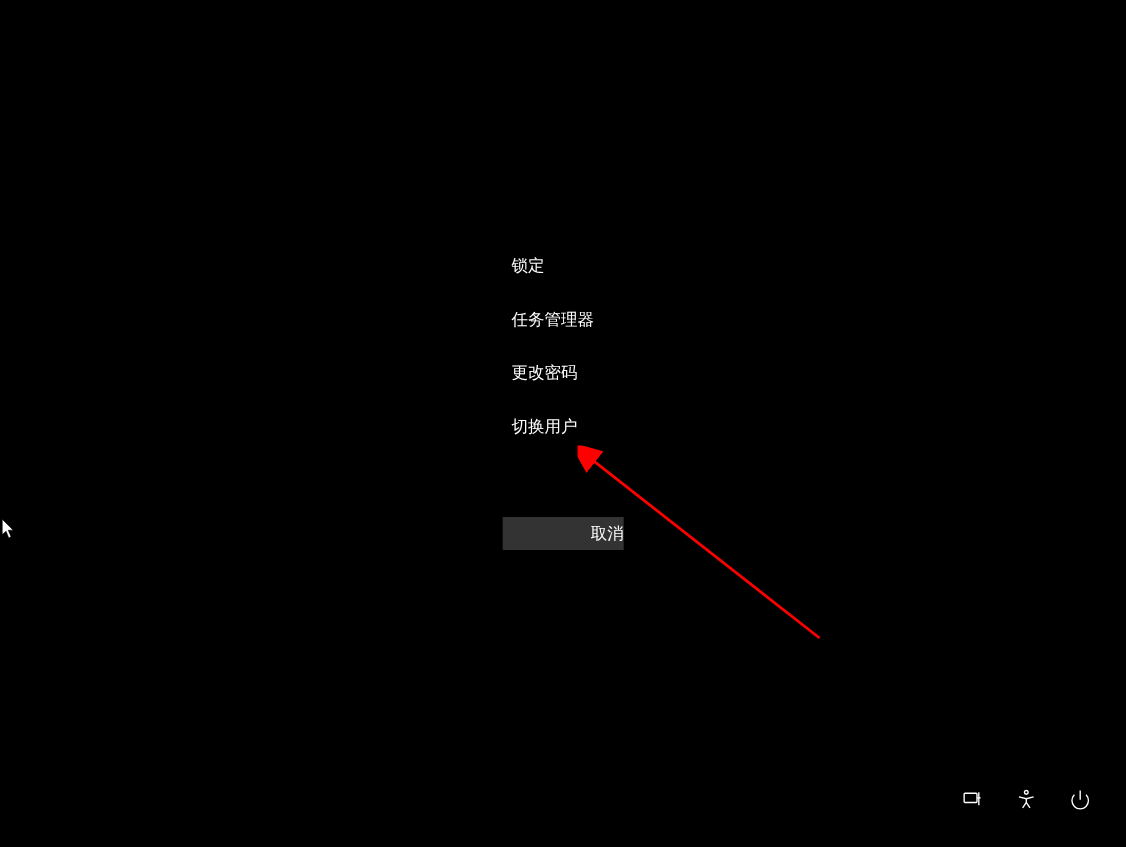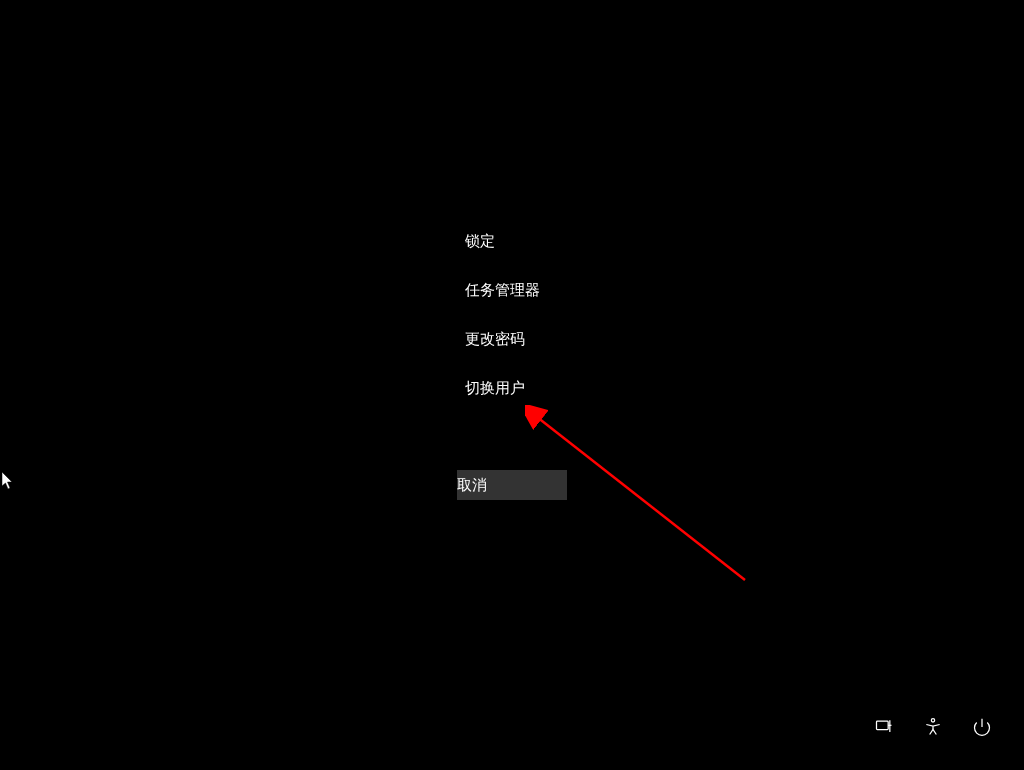--- a/index.html
+++ b/index.html
@@ -43,21 +43,21 @@
       left: 457px;
       top: 470px;
       width: 110px;
       height: 30px;
       background: #333333;
       color: #ffffff;
       border: none;
       font-size: 15px;
       font-family: inherit;
       cursor: pointer;
-      text-align: left;
+      text-align: right;
     }
     
     .bottom-bar {
       position: absolute;
       bottom: 30px;
       right: 30px;
       display: flex;
       gap: 25px;
       align-items: center;
     }

